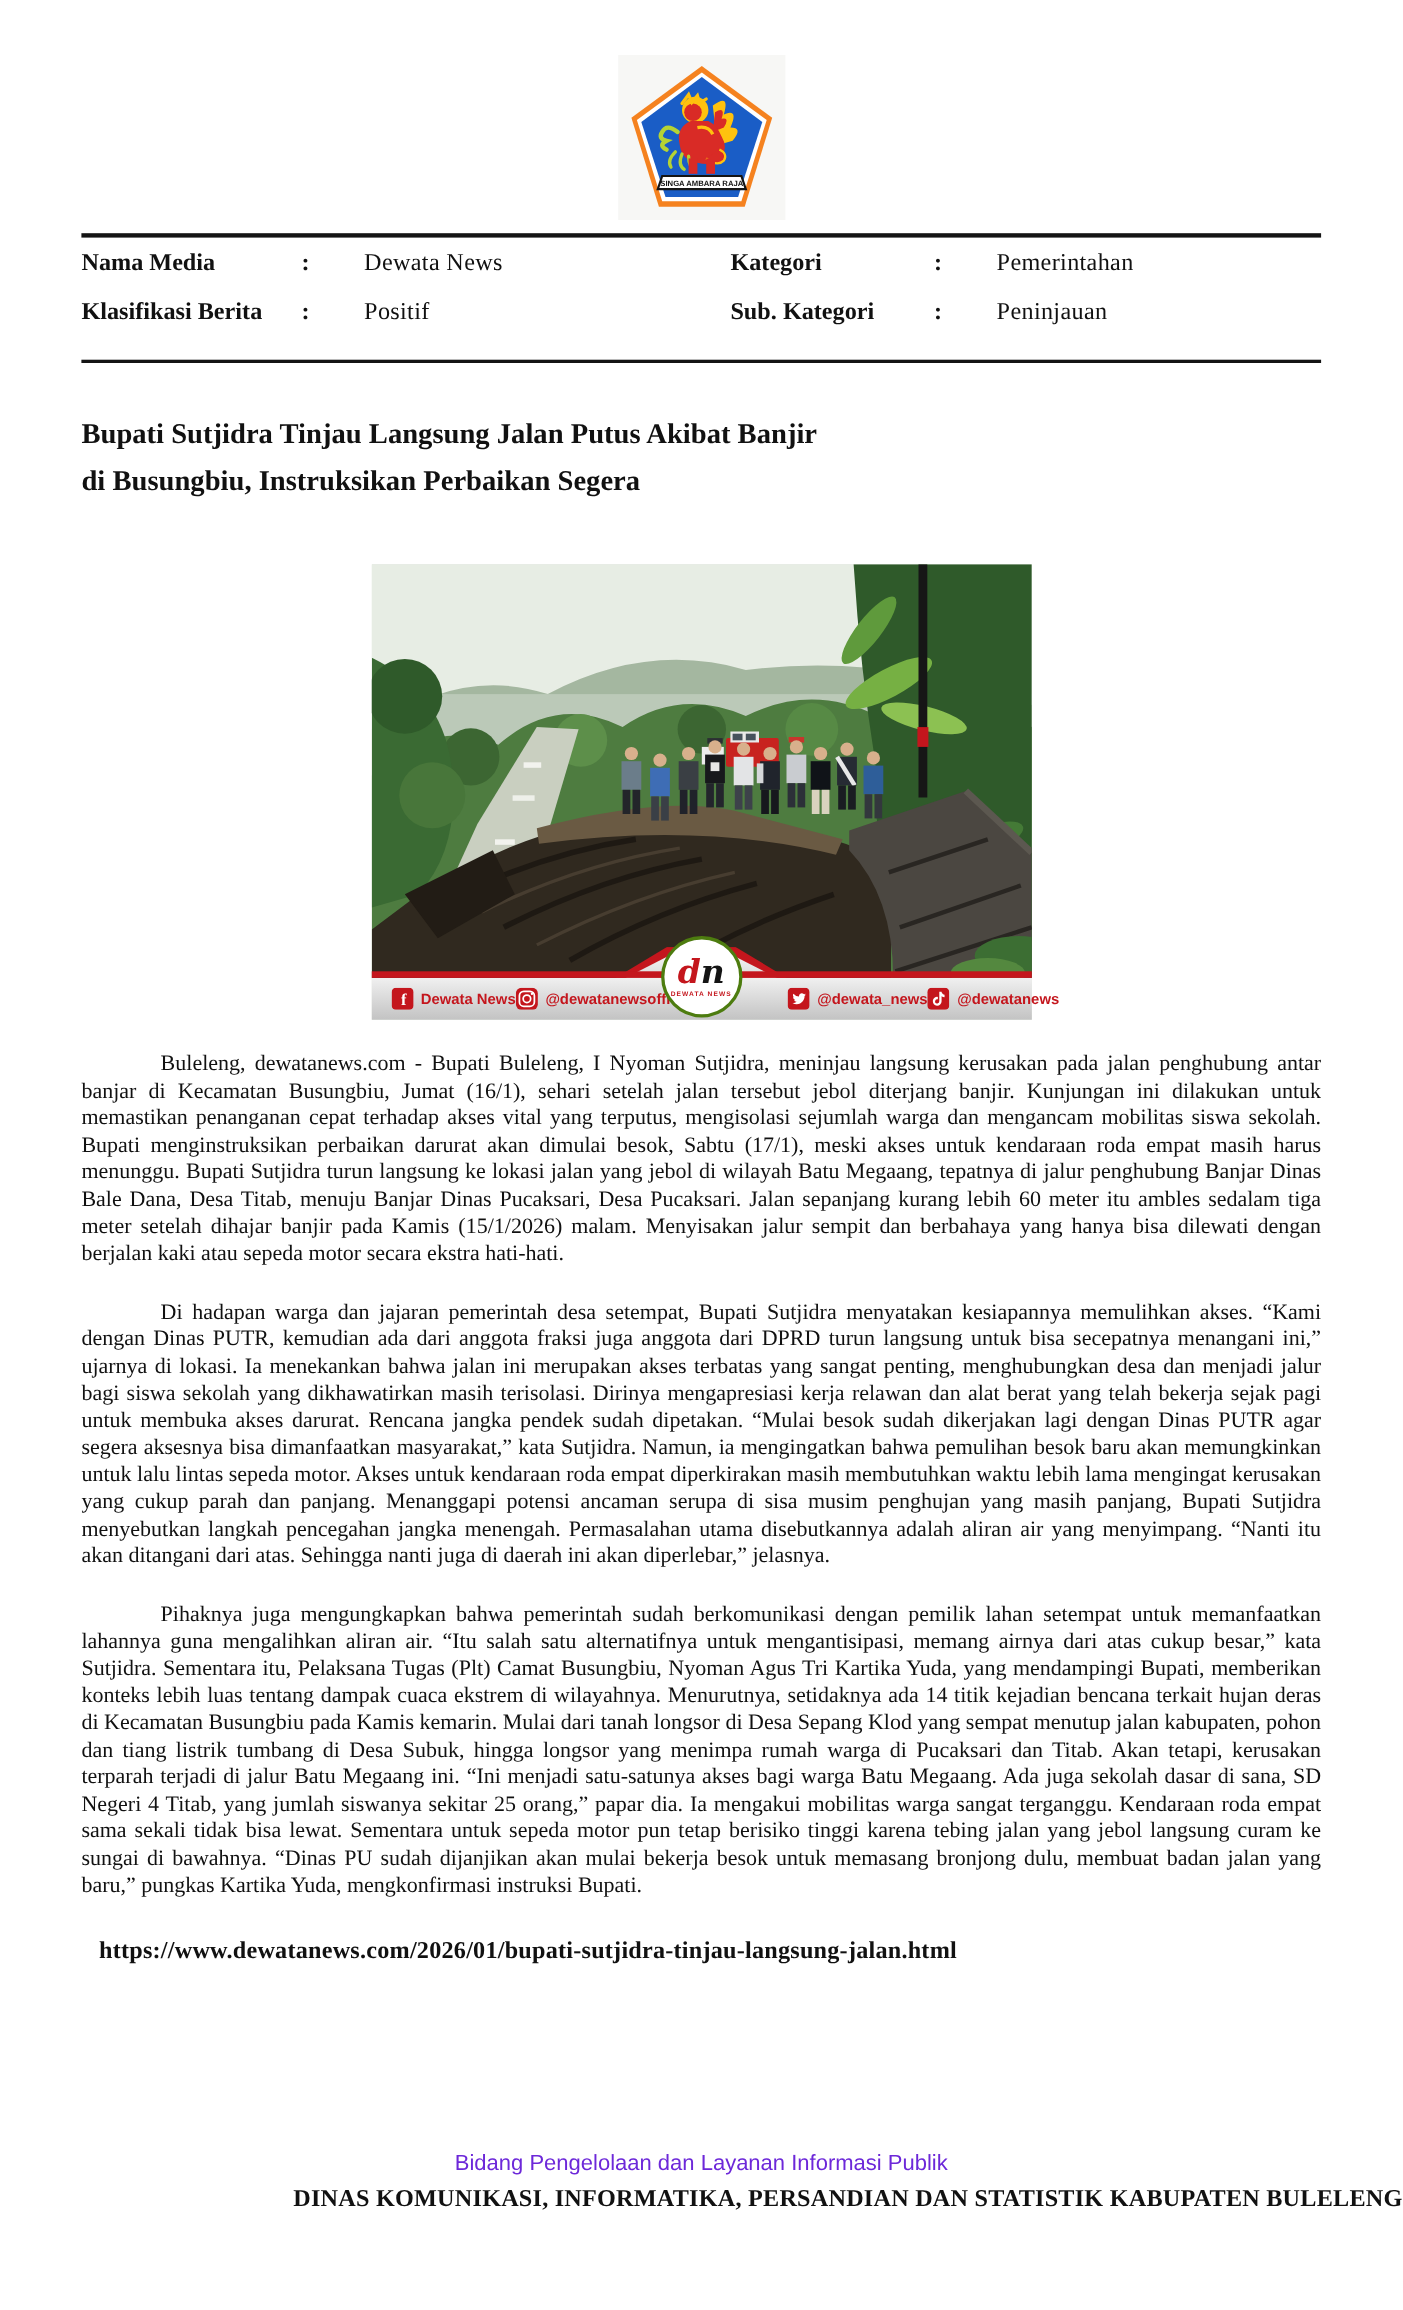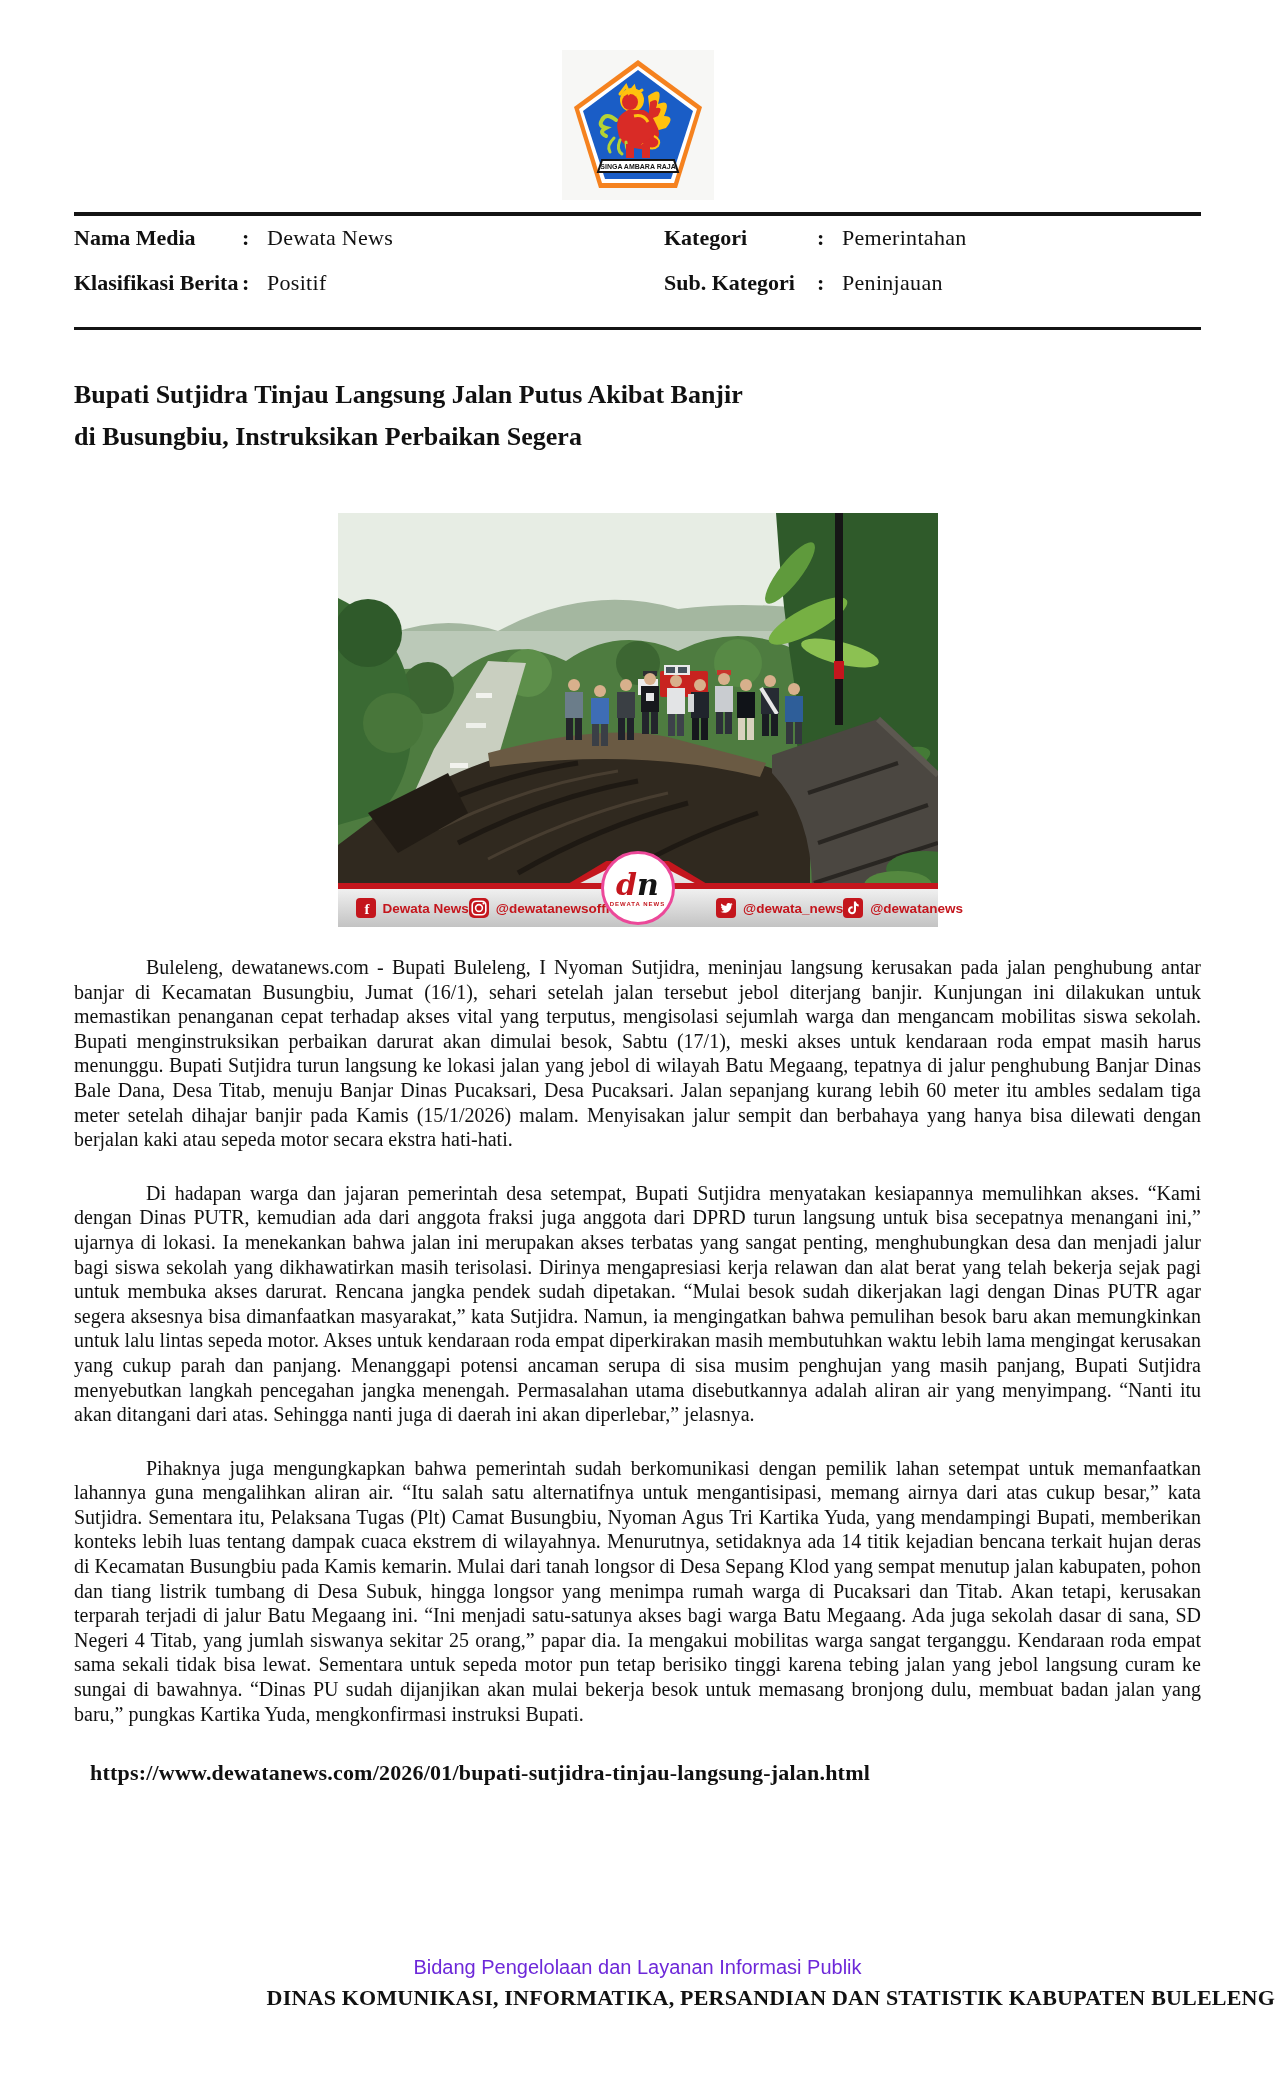--- a/index.html
+++ b/index.html
@@ -13,21 +13,21 @@
 
   
   .doc-title{margin:20px 0 0 0;text-align:center;font-size:29px;font-weight:bold;letter-spacing:.5px;}
   .rule{background:#141414;margin:0;}
   .rule.thick{height:4px;margin-top:12px;}
   .rule.thin{height:3px;}
 
   
   .meta{padding:9px 0 12px 0;font-size:22px;}
   .meta-row{display:flex;align-items:baseline;height:45px;}
-  .meta-cell{display:flex;align-items:baseline;}
+  .meta-cell{display:flex;align-items:baseline;gap:32px;}
   .meta-cell.left{width:590px;}
   .m-lbl{font-weight:bold;width:168px;flex:0 0 auto;}
   .m-lbl.r{width:153px;}
   .m-sep{width:25px;flex:0 0 auto;font-weight:bold;}
   .m-val{letter-spacing:.3px;}
 
   
   .art-title{margin:44px 0 0 0;text-align:left;font-size:26px;font-weight:bold;line-height:42px;}
 
   
@@ -39,21 +39,21 @@
   .social-bar::before{content:"";position:absolute;left:0;right:0;top:-6px;height:6px;background:#c4161d;}
   .notch-red{position:absolute;bottom:38px;left:50%;transform:translateX(-50%);width:156px;height:28px;
       background:#c4161d;clip-path:polygon(0 100%,30% 0,70% 0,100% 100%);}
   .notch-gray{position:absolute;bottom:38px;left:50%;transform:translateX(-50%);width:138px;height:21px;
       background:linear-gradient(#f4f4f4,#d9d9d9);clip-path:polygon(0 100%,30% 0,70% 0,100% 100%);}
   .social-item{display:flex;align-items:center;gap:7px;z-index:3;}
   .social-item .txt{font-family:"Liberation Sans", sans-serif;font-weight:bold;font-size:13.5px;color:#c4161d;white-space:nowrap;}
   .sicon{width:20px;height:20px;flex:0 0 auto;}
   .bar-spacer{width:84px;flex:0 0 auto;}
   .dn-badge{position:absolute;left:50%;bottom:2px;transform:translateX(-50%);width:74px;height:74px;border-radius:50%;
-      background:#fff;border:3px solid #ec4899;box-sizing:border-box;z-index:4;
+      background:#fff;border:3px solid #4d7c0f;box-sizing:border-box;z-index:4;
       display:flex;flex-direction:column;align-items:center;justify-content:center;}
   .dn-initials{font-family:"DejaVu Serif", serif;font-weight:bold;font-style:italic;font-size:30px;line-height:30px;color:#141414;}
   .dn-initials::first-letter{color:#c4161d;}
   .dn-caption{font-family:"Liberation Sans", sans-serif;font-size:6px;letter-spacing:1px;color:#c4161d;font-weight:bold;margin-top:1px;}
 
   
   .body-text{margin-top:28px;font-size:20px;line-height:24.6px;text-align:justify;}
   .body-text p{margin:0 0 29px 0;text-indent:72px;}
   .source-url{margin:34px 0 0 16px;font-size:22px;font-weight:bold;letter-spacing:.2px;}
 

